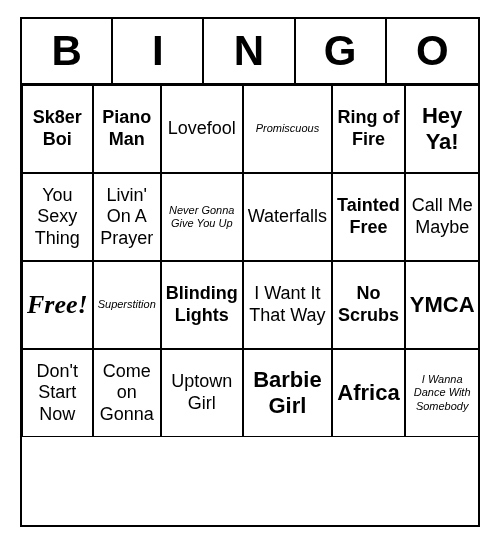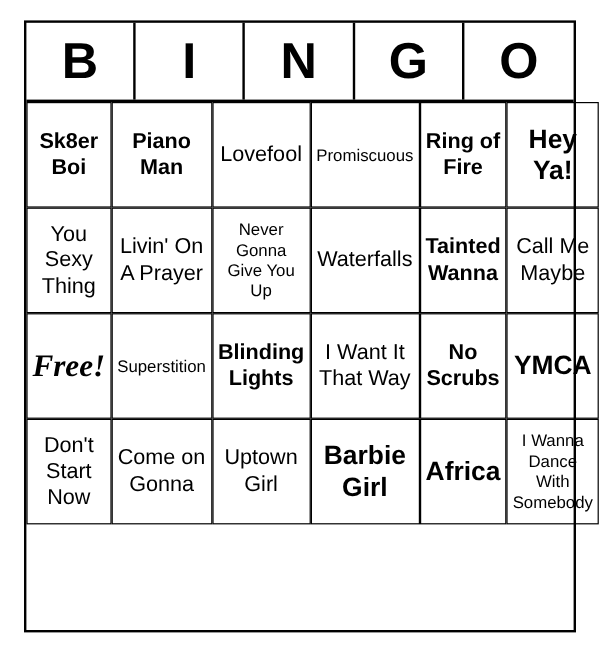--- a/index.html
+++ b/index.html
@@ -43,21 +43,22 @@
       align-items: center;
       justify-content: center;
       text-align: center;
       padding: 6px 4px;
       font-size: 18px;
       font-weight: normal;
       line-height: 1.2;
       position: relative;
     }
     .bingo-cell.small-text {
-      font-size: 14px;
+      font-size: 11px;
+      font-style: italic;
     }
     .bingo-cell.large-text {
       font-size: 18px;
       font-weight: bold;
     }
     .bingo-cell.free {
       font-size: 26px;
       font-weight: bold;
       font-style: italic;
       font-family: Liberation Serif, serif;
@@ -82,21 +83,21 @@
   <div class="bingo-cell large-text">Sk8er Boi</div>
       <div class="bingo-cell large-text">Piano Man</div>
       <div class="bingo-cell">Lovefool</div>
       <div class="bingo-cell small-text">Promiscuous</div>
       <div class="bingo-cell large-text">Ring of Fire</div>
       <div class="bingo-cell xl-text">Hey Ya!</div>
       <div class="bingo-cell">You Sexy Thing</div>
       <div class="bingo-cell">Livin' On A Prayer</div>
       <div class="bingo-cell small-text">Never Gonna Give You Up</div>
       <div class="bingo-cell">Waterfalls</div>
-      <div class="bingo-cell large-text">Tainted Wanna</div>
+      <div class="bingo-cell large-text">Tainted Free</div>
       <div class="bingo-cell">Call Me Maybe</div>
       <div class="bingo-cell free">Free!</div>
       <div class="bingo-cell small-text">Superstition</div>
       <div class="bingo-cell large-text">Blinding Lights</div>
       <div class="bingo-cell">I Want It That Way</div>
       <div class="bingo-cell large-text">No Scrubs</div>
       <div class="bingo-cell xl-text">YMCA</div>
       <div class="bingo-cell">Don't Start Now</div>
       <div class="bingo-cell">Come on Gonna</div>
       <div class="bingo-cell">Uptown Girl</div>

